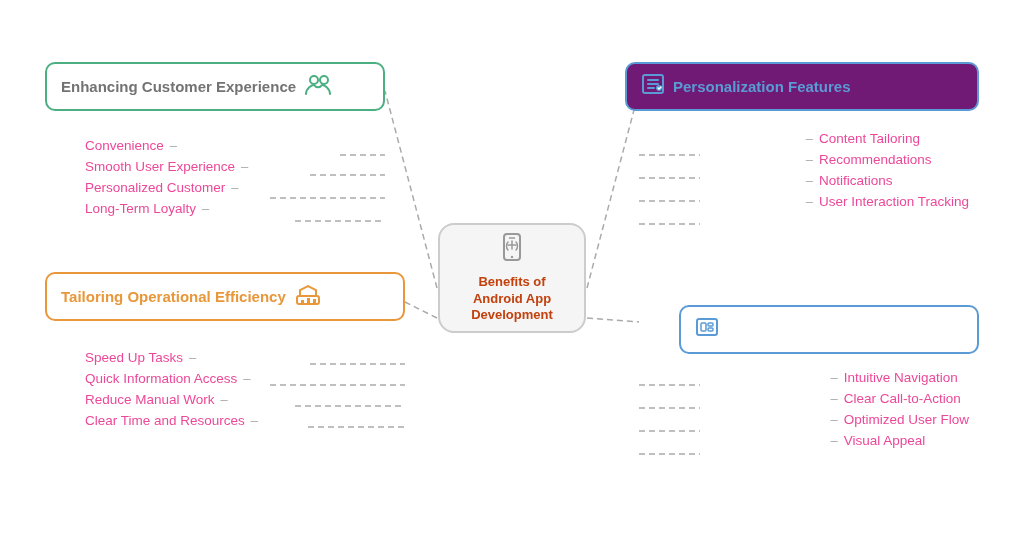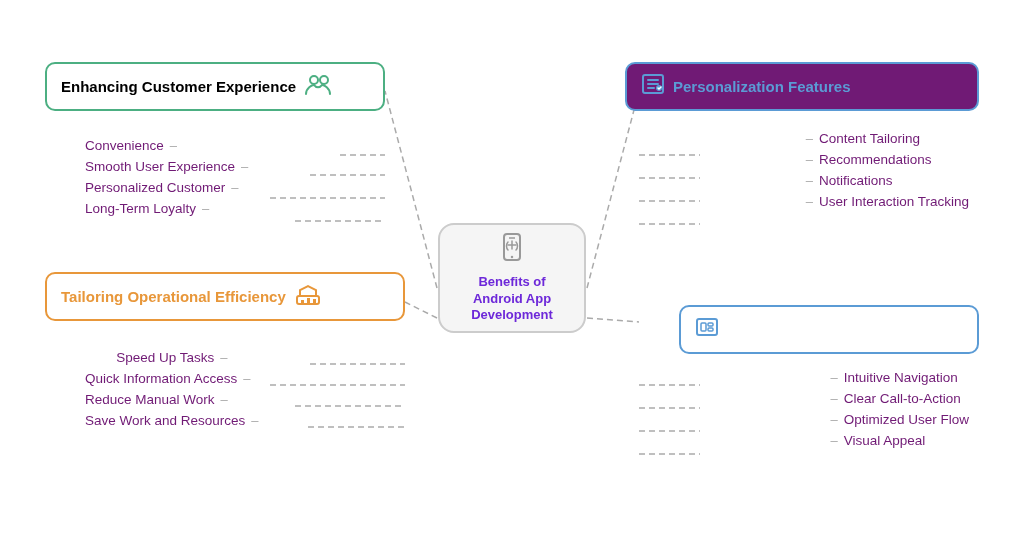--- a/index.html
+++ b/index.html
@@ -43,21 +43,21 @@
       z-index: 10;
     }
     .center-box .icon {
       font-size: 28px;
       margin-bottom: 4px;
       color: #888;
     }
     .center-box .label {
       font-size: 13px;
       font-weight: 600;
-      color: #6d28d9;
+      color: #c2410c;
       line-height: 1.3;
     }
     
     .cat-box {
       position: absolute;
       border-radius: 10px;
       border: 2px solid;
       padding: 8px 14px;
       display: flex;
       align-items: center;
@@ -72,21 +72,21 @@
       font-size: 20px;
     }
     
     .cat-green {
       border-color: #4CAF82;
       background: #fff;
       top: 62px;
       left: 45px;
       width: 340px;
     }
-    .cat-green .cat-label { color: #000000; }
+    .cat-green .cat-label { color: #737373; }
     
     .cat-orange {
       border-color: #E8973A;
       background: #fff;
       top: 272px;
       left: 45px;
       width: 360px;
     }
     .cat-orange .cat-label { color: #E8973A; }
     
@@ -108,21 +108,21 @@
     }
     .cat-blue2 .cat-label { color: #5B9BD5; }
     
     .sub-items {
       position: absolute;
       z-index: 10;
       list-style: none;
     }
     .sub-items li {
       font-size: 13.5px;
-      color: #701a75;
+      color: #ec4899;
       margin-bottom: 6px;
       display: flex;
       align-items: center;
       gap: 6px;
     }
     .sub-items li::before {
       content: '–';
       color: #aaa;
       font-size: 13px;
     }
@@ -268,31 +268,31 @@
       </li>
     <li style="justify-content:flex-end;">
         <span>Personalized Customer</span>
       </li>
     <li style="justify-content:flex-end;">
         <span>Long-Term Loyalty</span>
       </li>
   </ul>
 
   <ul class="sub-items sub-left-bottom" style="left:85px;top:350px;text-align:right;">
-    <li style="justify-content:center;">
+    <li style="justify-content:flex-end;">
         <span>Speed Up Tasks</span>
       </li>
     <li style="justify-content:flex-end;">
         <span>Quick Information Access</span>
       </li>
     <li style="justify-content:flex-end;">
         <span>Reduce Manual Work</span>
       </li>
     <li style="justify-content:flex-end;">
-        <span>Save Work and Resources</span>
+        <span>Clear Time and Resources</span>
       </li>
   </ul>
 
   <ul class="sub-items sub-right-top" style="right:55px;top:131px;">
     <li>
         <span>Content Tailoring</span>
       </li>
     <li>
         <span>Recommendations</span>
       </li>

